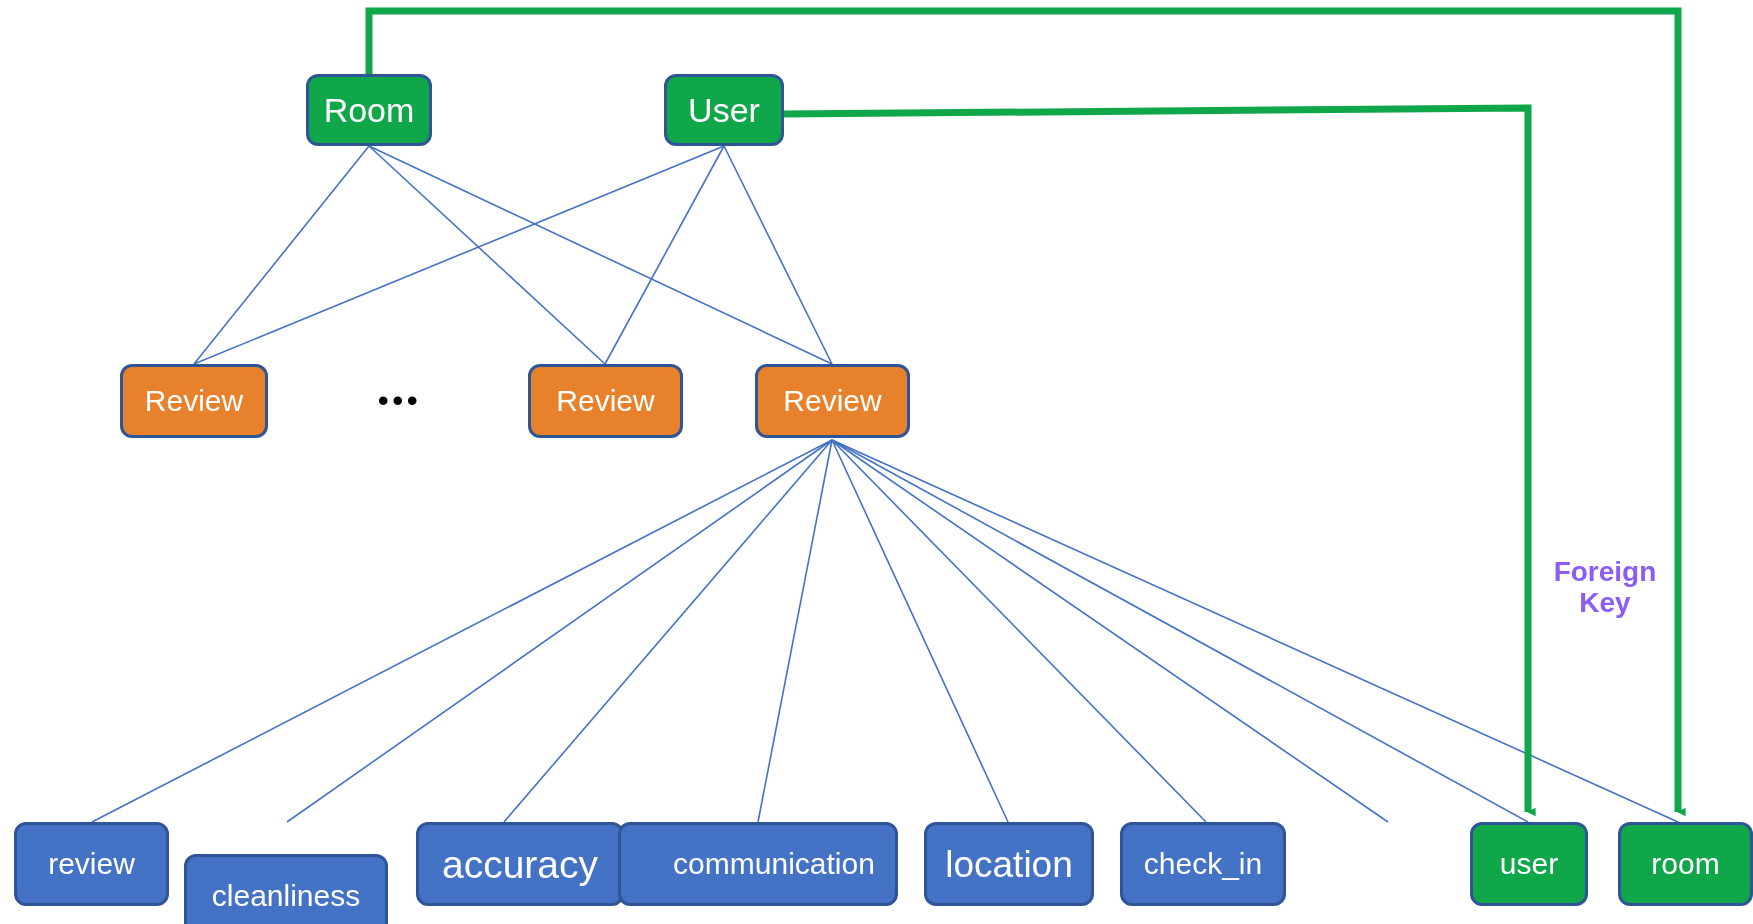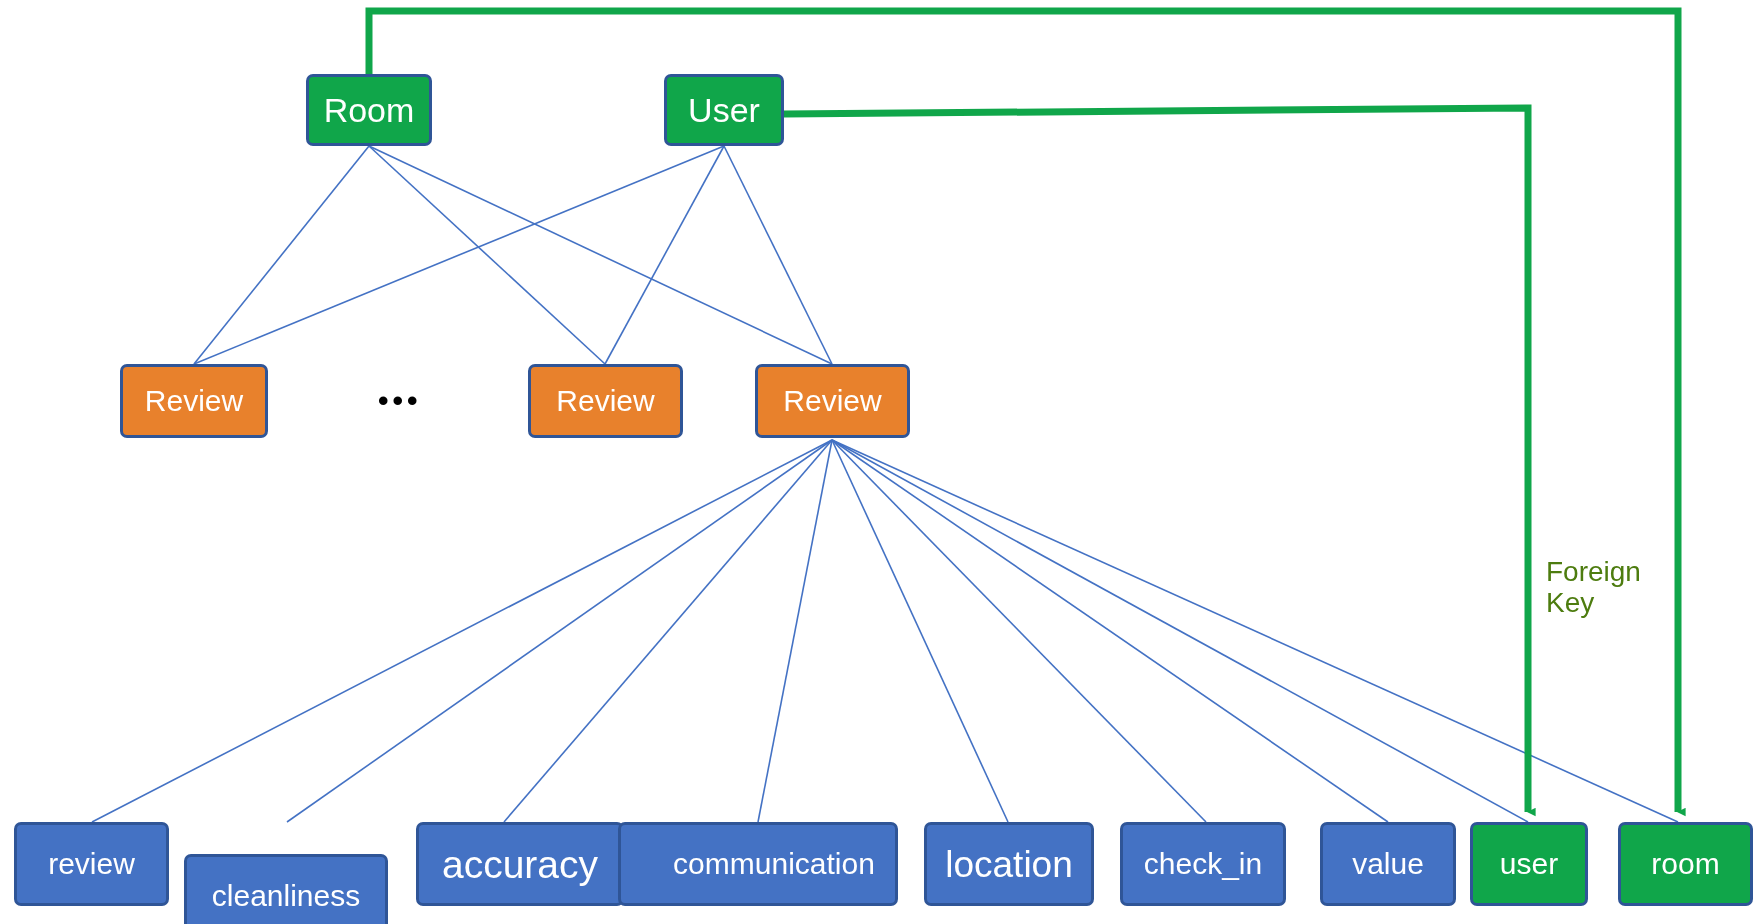--- a/index.html
+++ b/index.html
@@ -25,21 +25,21 @@
     width: 1753px;
     height: 924px;
     pointer-events: none;
   }
   .node {
     position: absolute;
     box-sizing: border-box;
     display: flex;
     align-items: center;
     justify-content: center;
-    border-radius: 7px;
+    border-radius: 12px;
     border: 3px solid #2f5597;
     color: #ffffff;
     white-space: nowrap;
     line-height: 1;
     z-index: 5;
   }
   .node.entity {
     background: #10a64a;
   }
   .node.review {
@@ -58,22 +58,23 @@
   .ellipsis {
     position: absolute;
     color: #000000;
     font-weight: 700;
     letter-spacing: 4px;
     line-height: 1;
     z-index: 5;
   }
   .fk-label {
     position: absolute;
-    color: #4d7c0f;
-    font-weight: 400;
+    color: #8b5cf6;
+    font-weight: 700;
+    text-align: center;
     line-height: 1.12;
     z-index: 6;
   }
 </style>
 </head>
 <body>
 
 <div id="stage">
 
   <svg id="wires" viewBox="0 0 1753 924" xmlns="http://www.w3.org/2000/svg">
@@ -160,23 +161,20 @@
   </div>
 
   <div class="node attr" style="left:924px; top:822px; width:170px; height:84px; font-size:37px;">
     <span class="node-label">location</span>
   </div>
 
   <div class="node attr" style="left:1120px; top:822px; width:166px; height:84px; font-size:30px;">
     <span class="node-label">check_in</span>
   </div>
 
-  <div class="node attr" style="left:1320px; top:822px; width:136px; height:84px; font-size:30px;">
-    <span class="node-label">value</span>
-  </div>
 
   <div class="node attr-fk" style="left:1470px; top:822px; width:118px; height:84px; font-size:30px;">
     <span class="node-label">user</span>
   </div>
 
   <div class="node attr-fk" style="left:1618px; top:822px; width:135px; height:84px; font-size:30px;">
     <span class="node-label">room</span>
   </div>
 
 </div>

